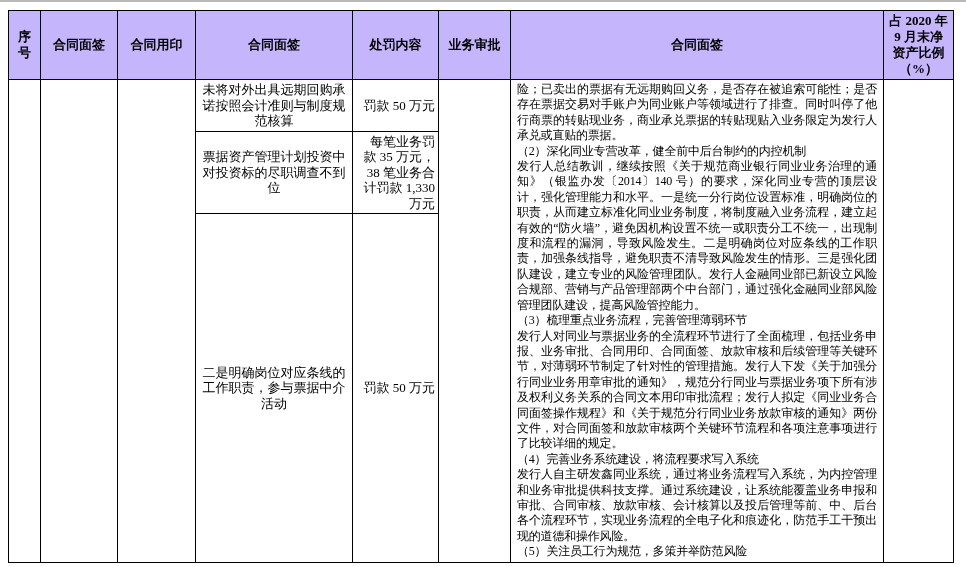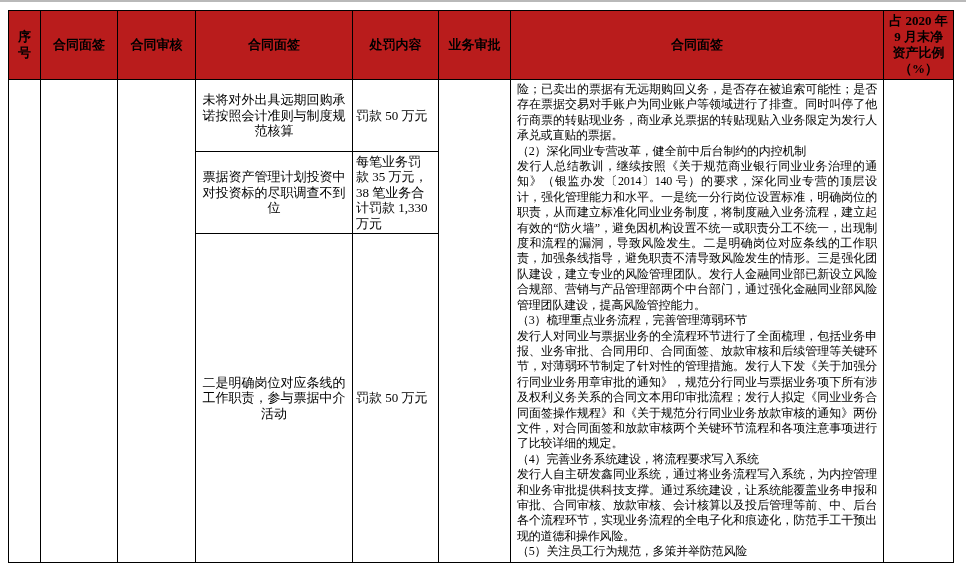--- a/index.html
+++ b/index.html
@@ -19,45 +19,45 @@
   }
   table.penalty-table {
     position: absolute; left: 8px; top: 10px;
     width: 945px; height: 546px;
     border-collapse: collapse;
     table-layout: fixed;
   }
   th, td { border: 1px solid #000000; }
   thead tr { height: 65px; }
   th {
-    background: #b91c1c;
+    background: #c4b5fd;
     font-weight: bold;
     font-size: 13px;
     line-height: 16px;
     text-align: center;
     vertical-align: middle;
     white-space: pre-line;
     padding: 2px;
   }
   td {
     font-size: 13px;
     line-height: 15.5px;
     background: #ffffff;
   }
   tr.r1 { height: 47px; }
   tr.r2 { height: 80px; }
   .c-empty { vertical-align: middle; }
   .c-reason {
     text-align: center;
     vertical-align: middle;
-    padding: 12px 5px;
+    padding: 2px 5px;
     margin-top: 36px;
   }
   .c-content {
-    text-align: left;
+    text-align: right;
     vertical-align: middle;
     padding: 2px 3px;
     white-space: pre-line;
   }
   .c-measures {
     font-size: 12px;
     line-height: 15.4px;
     text-align: justify;
     vertical-align: top;
     padding: 2px 6px;
@@ -80,21 +80,21 @@
       <col style="width:86px">
       <col style="width:72px">
       <col style="width:373px">
       <col style="width:70px">
     </colgroup>
     <thead>
       <tr>
         <th>序
 号</th>
         <th>合同面签</th>
-        <th>合同审核</th>
+        <th>合同用印</th>
         <th>合同面签</th>
         <th>处罚内容</th>
         <th>业务审批</th>
         <th>合同面签</th>
         <th>占 2020 年
 9 月末净
 资产比例
 （%）</th>
       </tr>
     </thead>

